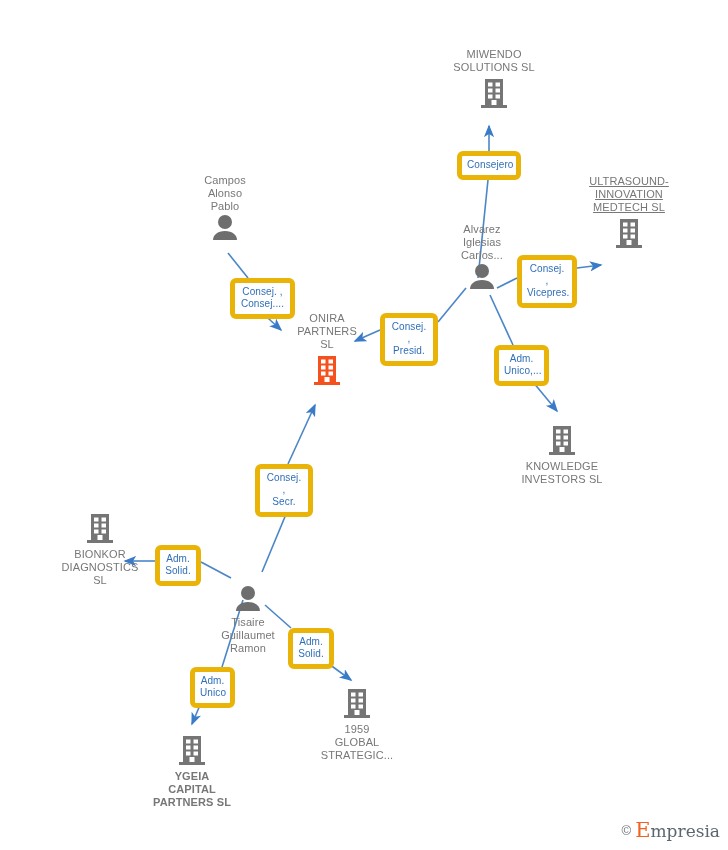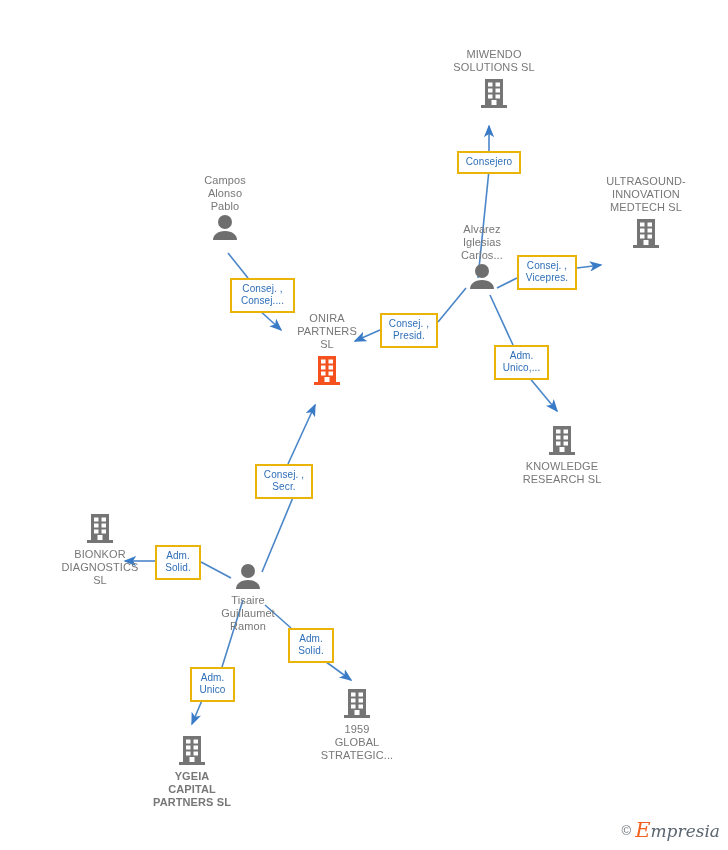--- a/index.html
+++ b/index.html
@@ -45,22 +45,22 @@
     display: block;
     line-height: 0;
   }
   .node.company .caption { margin-bottom: 2px; }
   .node.person  .caption { margin-top: 1px; }
 
   
   .rolebox {
     position: absolute;
     box-sizing: border-box;
-    border: 2px solid #eab308;
-    border-radius: 0;
+    border: 5px solid #eab308;
+    border-radius: 6px;
     background: #ffffff;
     color: #2f6fb8;
     font-size: 10px;
     line-height: 12px;
     text-align: center;
     padding: 3px 5px 4px 5px;
     white-space: pre-line;
     letter-spacing: 0.1px;
   }
 
@@ -74,21 +74,20 @@
     gap: 4px;
     font-size: 15px;
     color: #5b6670;
   }
   #watermark .wm-c {
     font-size: 13px;
     color: #6b737a;
   }
   #watermark .wm-word {
     font-family: "DejaVu Serif", serif;
-    font-style: italic;
     font-size: 17px;
     color: #5b6670;
   }
   #watermark .wm-word .wm-lead {
     color: #f0621f;
     font-size: 21px;
   }
 </style>
 </head>
 <body>
@@ -147,21 +146,21 @@
           <rect x="11" y="12.5" width="4.5" height="4"></rect>
             <rect x="18.5" y="12.5" width="4.5" height="4"></rect>
           <rect x="11" y="18.5" width="4.5" height="4"></rect>
             <rect x="18.5" y="18.5" width="4.5" height="4"></rect>
           <rect x="14.5" y="24" width="5" height="5"></rect>
         </g>
       </svg>
     </span>
   </div>
 
-  <div class="node company" style="left:646px; top:175px;">
+  <div class="node company" style="left:629px; top:175px;text-decoration:underline;">
     <span class="caption">ULTRASOUND-
 INNOVATION
 MEDTECH  SL</span>
     <span class="glyph">
       <svg width="34" height="34" viewBox="0 0 34 34" xmlns="http://www.w3.org/2000/svg">
         <g fill="#757575">
           <rect x="8" y="3" width="18" height="26"></rect>
           <rect x="4" y="29" width="26" height="3"></rect>
         </g>
         <g fill="#ffffff">
@@ -240,21 +239,21 @@
             <rect x="18.5" y="6.5" width="4.5" height="4"></rect>
           <rect x="11" y="12.5" width="4.5" height="4"></rect>
             <rect x="18.5" y="12.5" width="4.5" height="4"></rect>
           <rect x="11" y="18.5" width="4.5" height="4"></rect>
             <rect x="18.5" y="18.5" width="4.5" height="4"></rect>
           <rect x="14.5" y="24" width="5" height="5"></rect>
         </g>
       </svg>
     </span>
     <span class="caption" style="margin-top:3px;">KNOWLEDGE
-RESEARCH  SL</span>
+INVESTORS  SL</span>
   </div>
 
   <div class="node company" style="left:100px; top:511px;">
     <span class="glyph">
       <svg width="34" height="34" viewBox="0 0 34 34" xmlns="http://www.w3.org/2000/svg">
         <g fill="#757575">
           <rect x="8" y="3" width="18" height="26"></rect>
           <rect x="4" y="29" width="26" height="3"></rect>
         </g>
         <g fill="#ffffff">
@@ -266,21 +265,21 @@
             <rect x="18.5" y="18.5" width="4.5" height="4"></rect>
           <rect x="14.5" y="24" width="5" height="5"></rect>
         </g>
       </svg>
     </span>
     <span class="caption" style="margin-top:3px;">BIONKOR
 DIAGNOSTICS
 SL</span>
   </div>
 
-  <div class="node person" style="left:248px; top:562px;">
+  <div class="node person" style="left:248px; top:584px;">
     <span class="glyph">
       <svg width="32" height="30" viewBox="0 0 32 30" xmlns="http://www.w3.org/2000/svg">
         <g fill="#6e6e6e">
           <circle cx="16" cy="9" r="7"></circle>
           <path d="M16 18 C8.5 18 4 22.2 4 27 L28 27 C28 22.2 23.5 18 16 18 Z"></path>
         </g>
       </svg>
     </span>
     <span class="caption" style="margin-top:2px;">Tisaire
 Guillaumet

